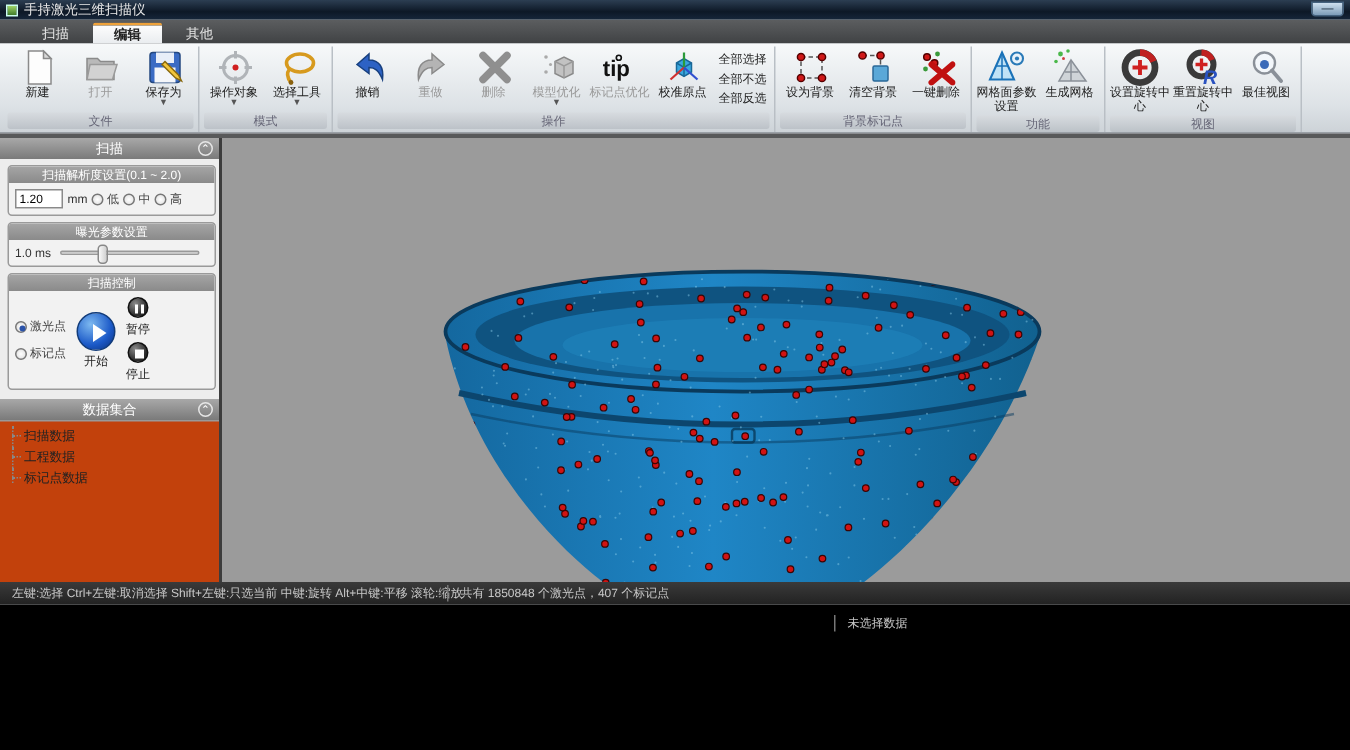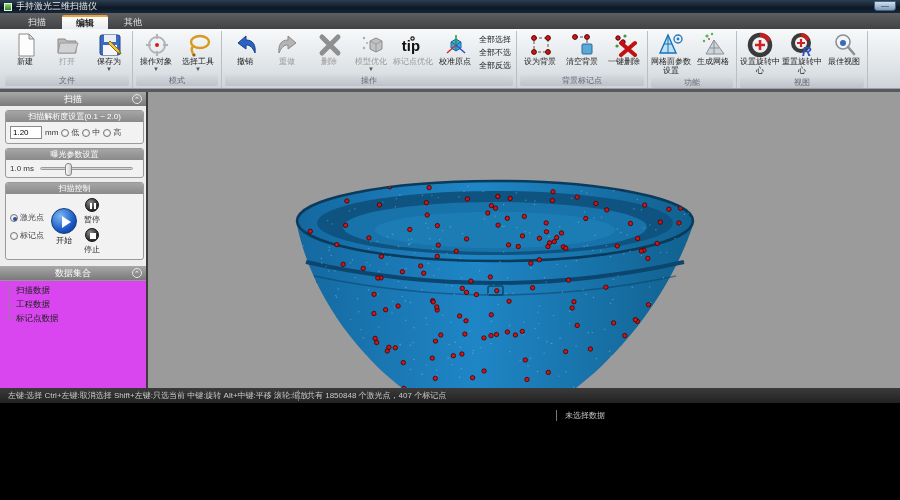--- a/index.html
+++ b/index.html
@@ -53,21 +53,21 @@
   .playcol { display:flex; flex-direction:column; align-items:center; margin:0 7px; }
   .playbtn { width:26px; height:26px; border-radius:50%; background:radial-gradient(circle at 35% 30%,#7db9f0,#1b59c8 60%,#0a2f78); border:1px solid #123c7a; position:relative; }
   .playbtn::after { content:""; position:absolute; left:10px; top:7px; border-left:9px solid #fff; border-top:6px solid transparent; border-bottom:6px solid transparent; }
   .playlbl { font-size:8px; margin-top:1px; color:#222; }
   .smctrl { display:flex; flex-direction:column; gap:3px; }
   .smrow { display:flex; align-items:center; gap:2px;flex-direction:column; }
   .roundbtn { width:14px; height:14px; border-radius:50%; background:radial-gradient(circle at 35% 30%,#8a8a8a,#2c2c2c 65%); border:1px solid #111; position:relative; flex:none; }
   .roundbtn.pause::after { content:""; position:absolute; left:4px; top:4px; width:2px; height:6px; background:#fff; box-shadow:4px 0 0 #fff; }
   .roundbtn.stop::after { content:""; position:absolute; left:4px; top:4px; width:6px; height:6px; background:#fff; }
   .smlbl { font-size:8px; color:#222; }
-  .treewrap { flex:1; background:#d946ef; border-top:1px solid #999; padding:3px 0 0 6px; overflow:hidden; }
+  .treewrap { flex:1; background:#c2410c; border-top:1px solid #999; padding:3px 0 0 6px; overflow:hidden; }
   .tree { list-style:none; }
   .tree li { font-size:8.5px; color:#222; padding:1px 0 1px 10px; position:relative; cursor:default; }
   .tree li::before { content:""; position:absolute; left:2px; top:0; bottom:0; border-left:1px dotted #888; }
   .tree li::after { content:""; position:absolute; left:2px; top:6px; width:6px; border-top:1px dotted #888; }
   .tree li:last-child::before { bottom:4px; }
 
   .viewport { flex:1; background:#9b9b9b; position:relative; overflow:hidden; }
   .viewport svg { position:absolute; left:0; top:0; }
 
   

